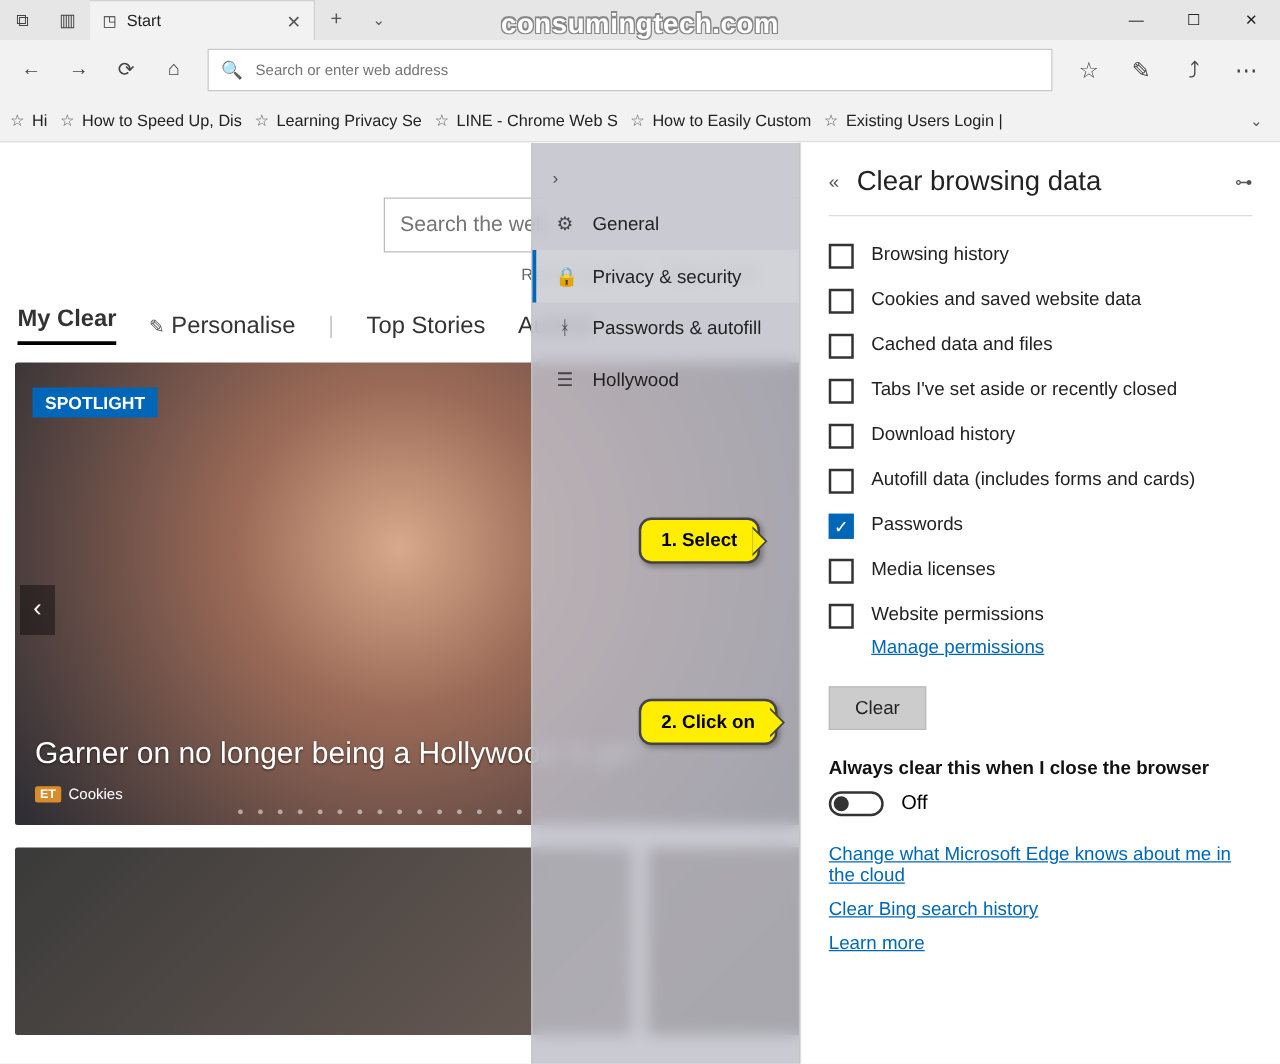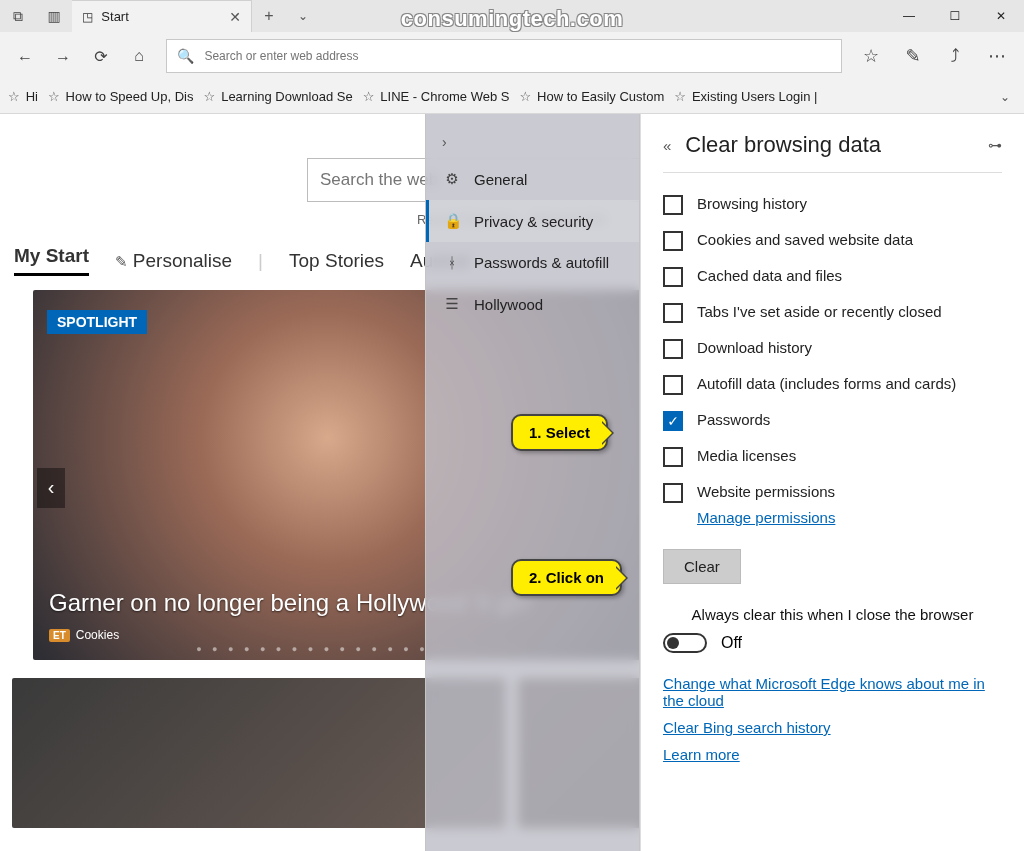--- a/index.html
+++ b/index.html
@@ -40,21 +40,21 @@
   .searchweb input { border:none; outline:none; font-size:17px; color:#888; width:100%; background:transparent; }
   .searchweb .mag { margin-left:auto; color:#777; font-size:16px; }
   .recent { font-size:13px; color:#666; margin-top:10px; }
 
   .feed-tabs { display:flex; align-items:center; gap:26px; padding:18px 14px 8px 14px; font-size:19px; color:#333; }
   .feed-tabs .tabitem { cursor:pointer; }
   .feed-tabs .active { font-weight:600; border-bottom:3px solid #000; padding-bottom:6px; }
   .feed-tabs .pencil { font-size:15px; color:#555; }
 
   .hero { position:relative; margin:6px 12px 0 12px; height:370px; display:flex; gap:6px; }
-  .hero-cell { position:relative; background:#777; color:#fff; overflow:hidden; flex:1; border-radius:2px;margin-left:21px; }
+  .hero-cell { position:relative; background:#777; color:#fff; overflow:hidden; flex:1; border-radius:2px; }
   .hero-cell.big { flex:2.2; background: radial-gradient(circle at 45% 40%, #d8a98b 0%, #9b6a57 30%, #2e2e34 85%); }
   .hero-cell.small { background: linear-gradient(#3a3a38, #222); }
   .spotlight { position:absolute; top:20px; left:14px; background:#0067b8; color:#fff; font-size:14px; font-weight:600; padding:4px 10px; }
   .hero-text { position:absolute; bottom:18px; left:16px; right:16px; }
   .hero-title { font-size:24px; line-height:1.2; margin-bottom:10px; text-shadow:0 1px 2px rgba(0,0,0,.6); }
   .hero-src { font-size:12px; display:flex; align-items:center; gap:6px; }
   .hero-src .srcbadge { background:#d98c2b; color:#fff; font-size:10px; font-weight:700; padding:1px 4px; border-radius:2px; }
   .hero .nav-arrow { position:absolute; left:4px; top:48%; width:28px; height:40px; background:rgba(0,0,0,.4); color:#fff; display:flex; align-items:center; justify-content:center; font-size:20px; }
   .hero-dots { position:absolute; bottom:6px; left:0; right:0; text-align:center; color:rgba(255,255,255,.5); font-size:9px; letter-spacing:4px; }
   .small .stitle { position:absolute; top:100px; left:10px; right:10px; font-size:20px; text-shadow:0 1px 2px rgba(0,0,0,.7); }
@@ -78,21 +78,21 @@
   .clear-head { display:flex; align-items:center; margin-bottom:14px; }
   .clear-head .back { font-size:15px; color:#555; margin-right:14px; }
   .clear-head .ttl { font-size:22px; color:#222; }
   .clear-head .pin { margin-left:auto; color:#555; font-size:14px; }
   .clear-pane hr { border:none; border-top:1px solid #ddd; margin-bottom:14px; }
   .chk { display:flex; align-items:flex-start; gap:14px; padding:8px 0; font-size:15px; color:#222; }
   .chk .box { width:20px; height:20px; border:2px solid #333; flex:none; display:flex; align-items:center; justify-content:center; }
   .chk.checked .box { background:#0067b8; border-color:#0067b8; color:#fff; font-size:14px; }
   .link { color:#0067b8; font-size:15px; text-decoration:underline; cursor:pointer; }
   .clear-btn { display:inline-block; background:#ccc; border:1px solid #bbb; padding:8px 20px; font-size:15px; color:#222; margin-top:8px; }
-  .always { margin-top:22px; font-size:15px; font-weight:400; color:#111;text-align:center; }
+  .always { margin-top:22px; font-size:15px; font-weight:700; color:#111; }
   .toggle-row { display:flex; align-items:center; gap:14px; margin-top:10px; }
   .toggle { width:44px; height:20px; border:2px solid #333; border-radius:12px; position:relative; }
   .toggle .knob { position:absolute; left:2px; top:2px; width:12px; height:12px; background:#333; border-radius:50%; }
   .extra-links { margin-top:22px; display:flex; flex-direction:column; gap:10px; }
 
   
   .callout { position:absolute; background:#ffee00; border:2px solid #444; border-radius:10px; padding:8px 16px; font-size:15px; font-weight:600; color:#000; box-shadow:2px 2px 4px rgba(0,0,0,.3);text-align:right; }
   .callout::after { content:""; position:absolute; right:-16px; top:50%; transform:translateY(-50%); border:10px solid transparent; border-left-color:#ffee00; }
   .callout::before { content:""; position:absolute; right:-20px; top:50%; transform:translateY(-50%); border:12px solid transparent; border-left-color:#444; }
 
@@ -141,21 +141,21 @@
   <div class="fav">
       <span class="star">☆</span>
       <span>Hi</span>
     </div>
   <div class="fav">
       <span class="star">☆</span>
       <span>How to Speed Up, Dis</span>
     </div>
   <div class="fav">
       <span class="star">☆</span>
-      <span>Learning Download Se</span>
+      <span>Learning Privacy Se</span>
     </div>
   <div class="fav">
       <span class="star">☆</span>
       <span>LINE - Chrome Web S</span>
     </div>
   <div class="fav">
       <span class="star">☆</span>
       <span>How to Easily Custom</span>
     </div>
   <div class="fav">
@@ -171,21 +171,21 @@
       <input type="text" placeholder="Search the web" style="">
       <span class="mag">🔍</span>
     </div>
     <div class="recent">
       <span>Recent Searches:</span>&nbsp;&nbsp;
       <span>Motorola Mot</span>
     </div>
   </div>
 
   <div class="feed-tabs">
-    <span class="tabitem active">My Start</span>
+    <span class="tabitem active">My Clear</span>
     <span class="tabitem"><span class="pencil">✎</span>&nbsp;<span>Personalise</span></span>
     <span style="color:#ccc">|</span>
     <span class="tabitem">Top Stories</span>
     <span class="tabitem">Austral</span>
   </div>
 
   <div class="hero">
     <div class="hero-cell big">
       <div class="spotlight">SPOTLIGHT</div>
       <div class="nav-arrow">‹</div>

